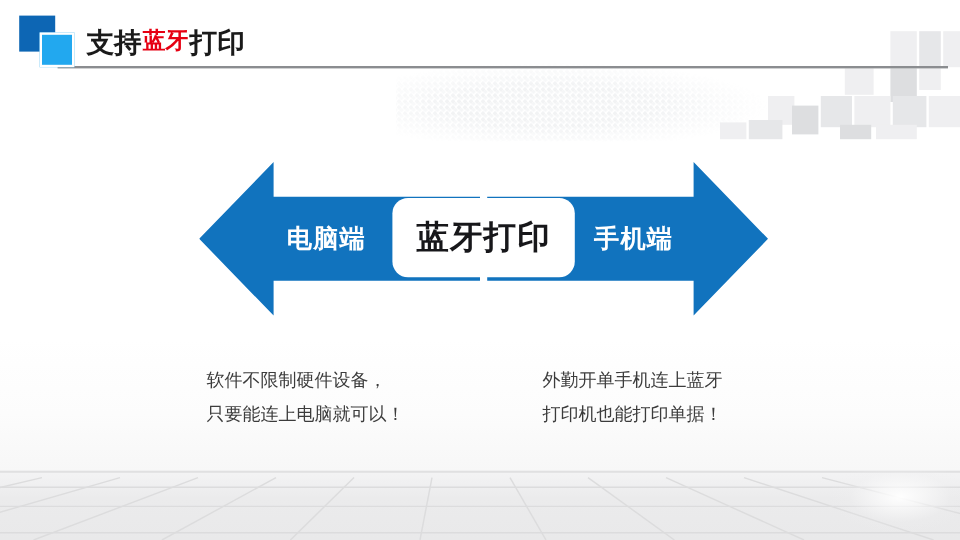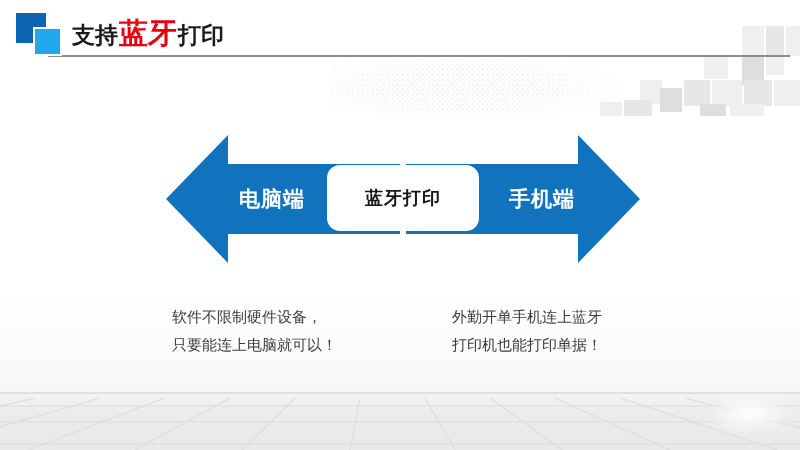--- a/index.html
+++ b/index.html
@@ -91,21 +91,21 @@
     align-items: center;
     white-space: nowrap;
   }
   .title .t-black {
     font-size: 23px;
     font-weight: bold;
     color: #1a1a1a;
     letter-spacing: 0px;
   }
   .title .t-red {
-    font-size: 29px;
+    font-size: 19px;
     font-weight: bold;
     color: #e60012;
     letter-spacing: 0px;
     margin: 0 1px;
     position: relative;
     top: -1px;
   }
 
   
   .arrow-wrap {
@@ -122,34 +122,34 @@
     align-items: center;
     justify-content: center;
     font-size: 21px;
     font-weight: bold;
     color: #ffffff;
     letter-spacing: 1px;
     white-space: nowrap;
     text-align: right;
   }
   .arrow-label.left  { left: 56px;  width: 100px; }
-  .arrow-label.right { right: 48px; width: 100px; }
+  .arrow-label.right { right: 62px; width: 100px; }
 
   .center-badge {
     position: absolute;
     left: 161px; top: 31px;
     width: 152px; height: 66px;
     background: #ffffff;
     border-radius: 13px;
     display: flex;
     align-items: center;
     justify-content: center;
   }
   .center-badge .badge-text {
-    font-size: 18px;
+    font-size: 27px;
     font-weight: bold;
     color: #17171a;
     letter-spacing: 1px;
     white-space: nowrap;
   }
 
   
   .caption {
     position: absolute;
     font-size: 15px;

